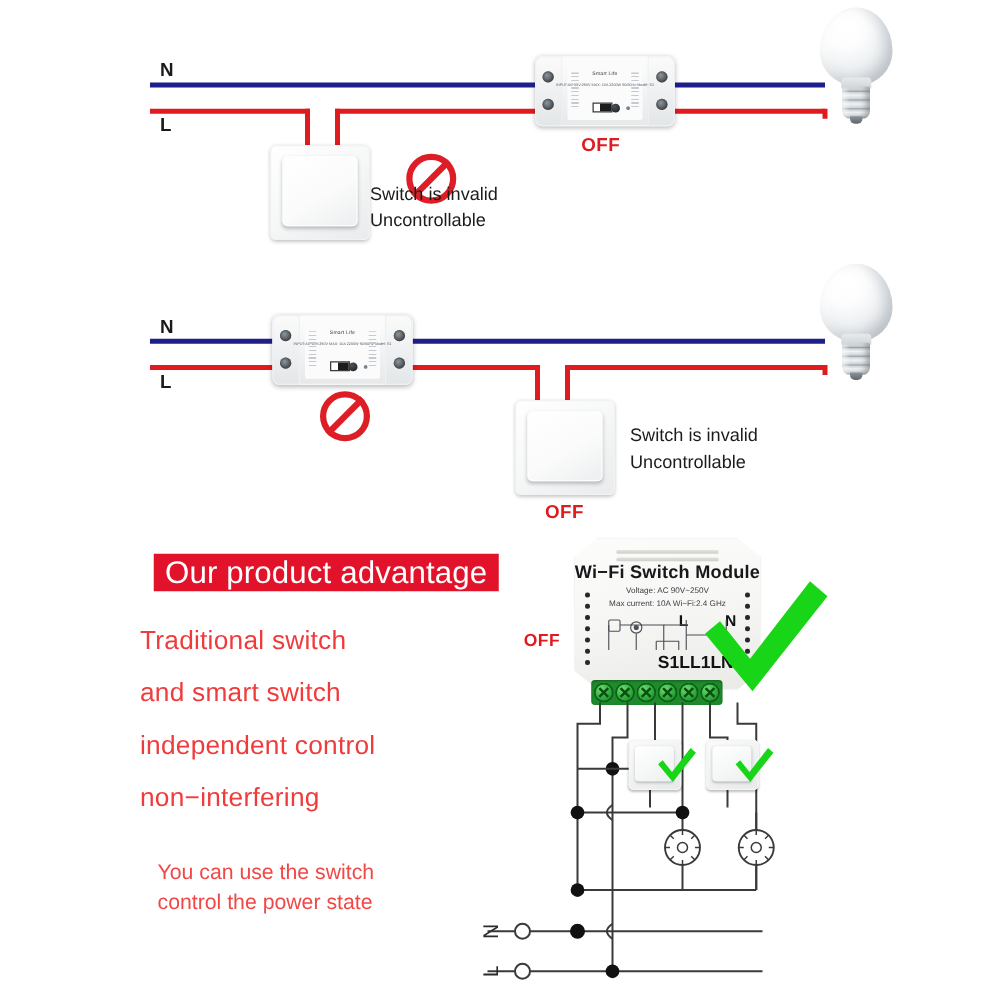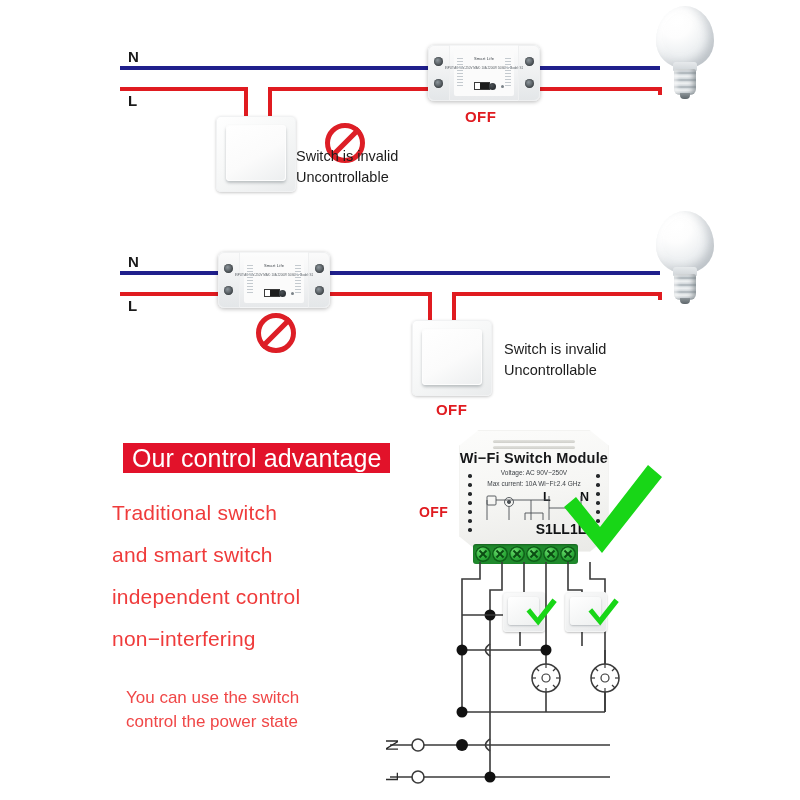--- a/index.html
+++ b/index.html
@@ -210,21 +210,21 @@
   .module .spec1 { top: 39px; font-size: 6.5px; }
   .module .spec2 { top: 50px; font-size: 6.5px; }
   .module .dots {
     position: absolute; width: 4px;
   }
   .module .dots i {
     display: block; width: 3.5px; height: 3.5px; border-radius: 50%;
     background: #26292c; margin-bottom: 5.5px;
   }
   .module .term-row {
-    position: absolute; display: flex; justify-content: center; margin-left: 32px;
+    position: absolute; display: flex; justify-content: flex-end;
   }
   .module .term-row span {
     font-size: 14px; font-weight: bold; color: #101214; line-height: 14px;
   }
   .module .toprow {
     position: absolute; display: flex; justify-content: space-between;
   }
   .module .toprow span { font-size: 12.5px; font-weight: bold; color: #101214; }
 
   .screws {
@@ -381,21 +381,21 @@
     <div class="bulb" style="left:656px; top:211px; width:64px; height:96px;">
       <div class="glass"></div>
       <div class="neck"></div>
       <div class="screw"></div>
       <div class="tip"></div>
     </div>
     <div class="wire v red" style="left:658px; top:292px; height:8px;"></div>
   </div>
 
   <div>
-    <div class="banner" style="left:123px; top:443px;">Our control advantage</div>
+    <div class="banner" style="left:123px; top:443px;">Our product advantage</div>
     <div class="adv-text" style="left:112px; top:492px; width:300px;">Traditional switch
 and smart switch
 independent control
 non−interfering</div>
     <div class="adv-sub" style="left:126px; top:686px; width:260px;">You can use the switch
 control the power state</div>
   </div>
 
   <div>
 

